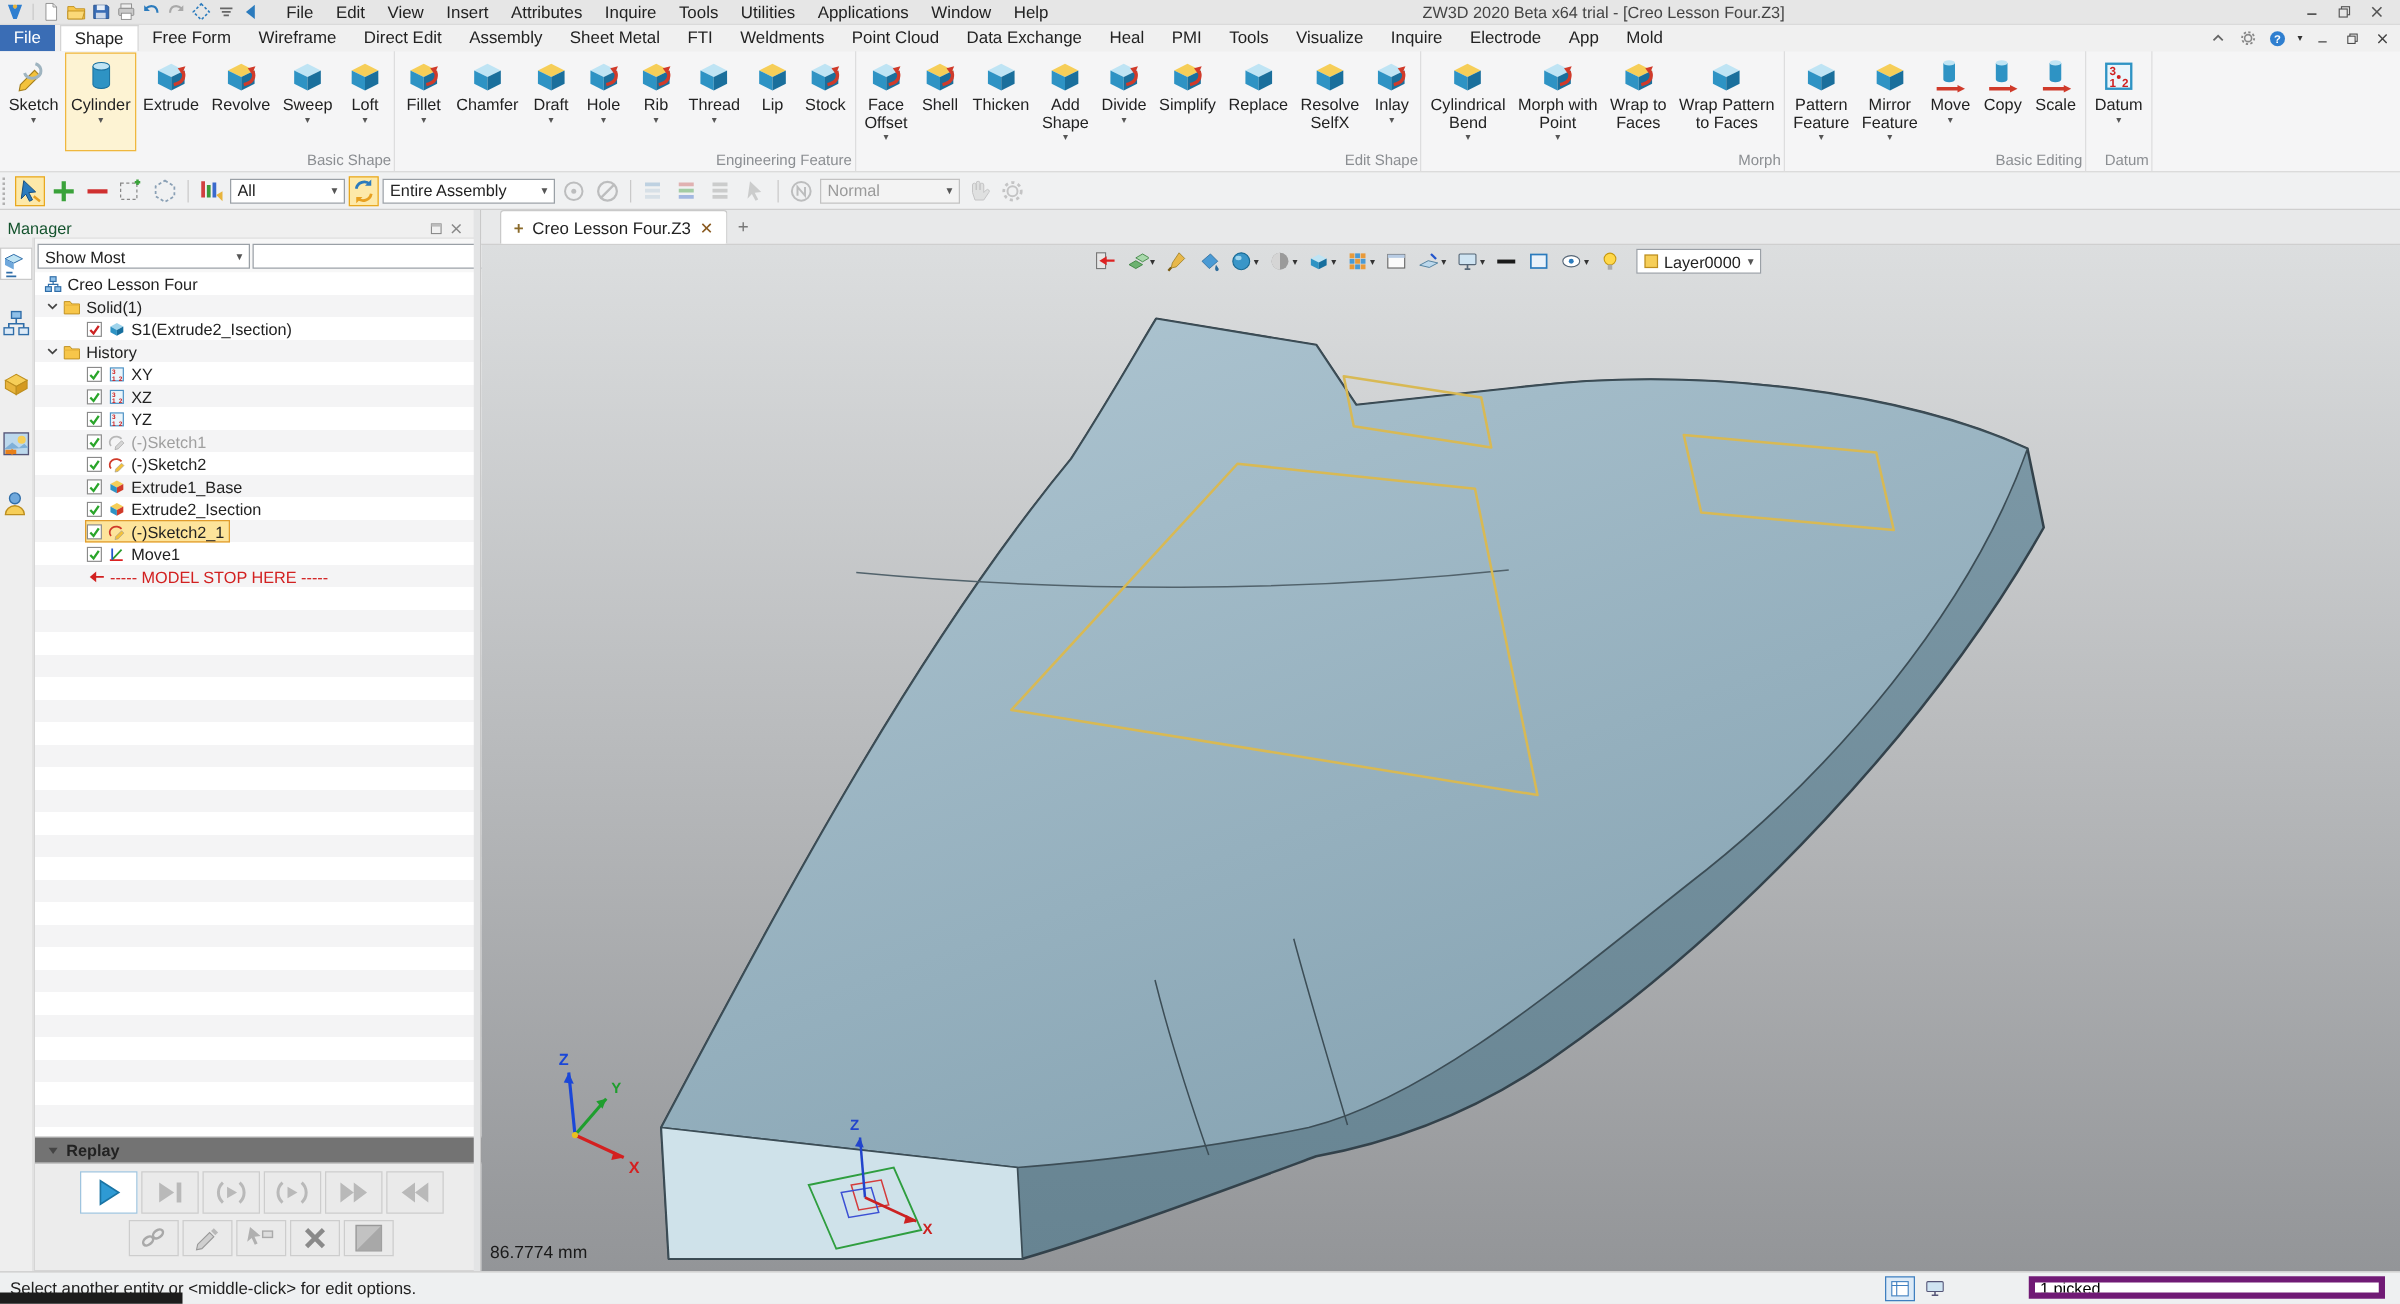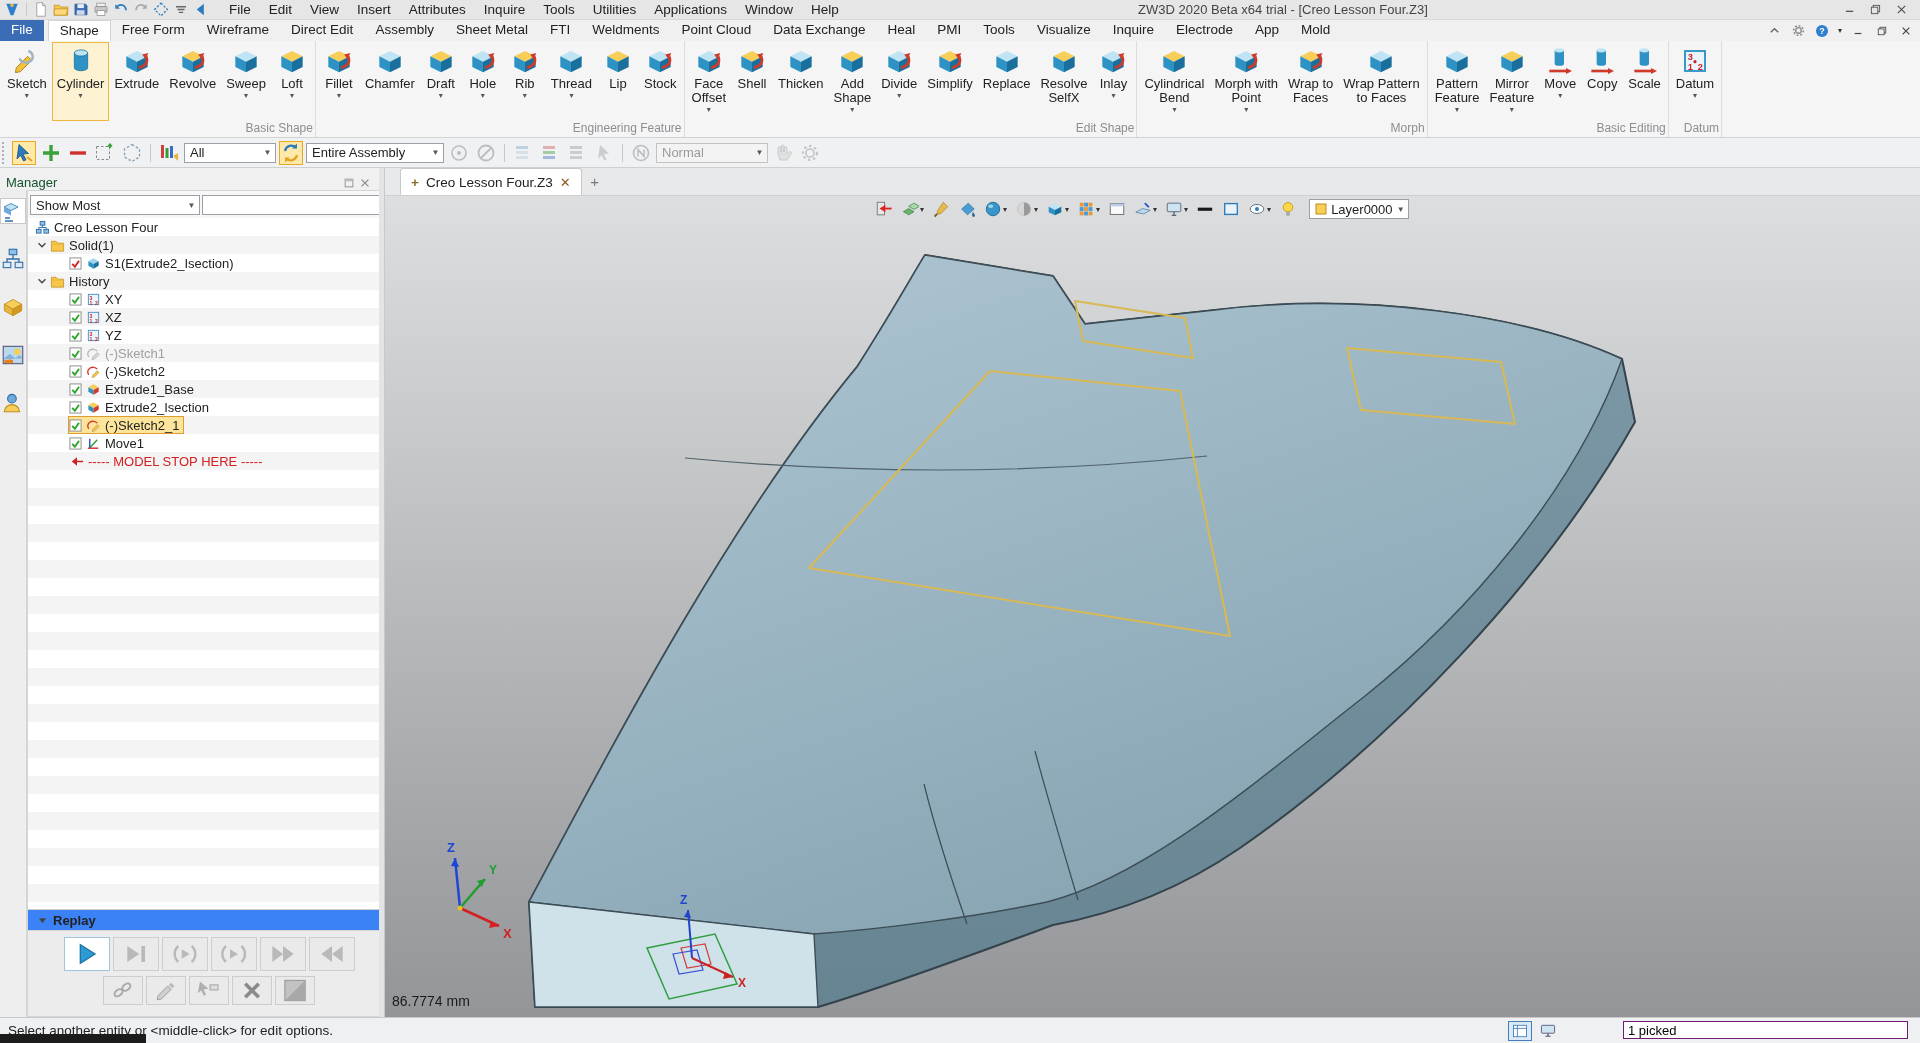--- a/index.html
+++ b/index.html
@@ -82,21 +82,21 @@
   .trow .chev { width:13px; height:13px; margin-left:8px; }
   .trow .tchk { width:13px; height:13px; margin-right:4px; }
   .trow .tico { width:15px; height:15px; margin-right:4px; }
   .rowinner { display:inline-flex; align-items:center; height:18px; padding:0 4px 0 0; border:1px solid transparent; }
   .rowinner.sel { background:#fde49b; border-color:#e09c2d; }
   .tlabel.gray { color:#9f9f9f; }
   .tlabel.stop { color:#d22020; }
 
   
   #replay { position:absolute; left:0; right:0; bottom:0; height:107px; background:#ececec; border-top:1px solid #cfcfcf; }
-  #replay-header { height:21px; background:#3b82f6; border-bottom:1px solid #d5d5d5; display:flex;
+  #replay-header { height:21px; background:#737373; border-bottom:1px solid #d5d5d5; display:flex;
     align-items:center; gap:6px; padding-left:10px; font-weight:bold; font-size:13px; }
   #replay-body { padding-top:6px; }
   .rep-row { display:flex; justify-content:center; gap:3px; margin-bottom:5px; }
   .repbtn { width:46px; height:34px; background:#eaeaea; border:1px solid #cdcdcd; display:flex;
     align-items:center; justify-content:center; }
   .repbtn.en { background:#fff; border-color:#9fc4de; }
   .repbtn.sm { width:40px; height:29px; }
 
   
   #viewport { position:absolute; left:385px; top:0; right:0; bottom:0; }
@@ -120,21 +120,21 @@
 
   
   #statusbar { position:absolute; left:0; right:0; bottom:0; height:26px; background:#eef0f1;
     border-top:1px solid #c9c9c9; display:flex; align-items:center; }
   #status-msg { padding-left:8px; font-size:13.5px; color:#222; }
   #status-right { margin-left:auto; display:flex; align-items:center; gap:4px; padding-right:360px; }
   .stico { width:24px; height:20px; display:flex; align-items:center; justify-content:center;
     border:1px solid transparent; }
   .stico.active { border-color:#3f7fbf; background:#dceaf7; }
   #picked { position:absolute; right:12px; bottom:4px; width:285px; height:18px;
-    border:1px solid #701a75; font-size:13px; padding:0 4px; font-family:"Liberation Sans",sans-serif; }
+    border:5px solid #701a75; font-size:13px; padding:0 4px; font-family:"Liberation Sans",sans-serif; }
   #taskbar-fragment { position:absolute; left:0; bottom:0; width:146px; height:9px; background:#1c1c1c; }
 </style>
 </head>
 <body>
 
 <div id="app">
 
   <div id="titlebar">
     <div class="qa" id="qa">
         <span class="qico">

